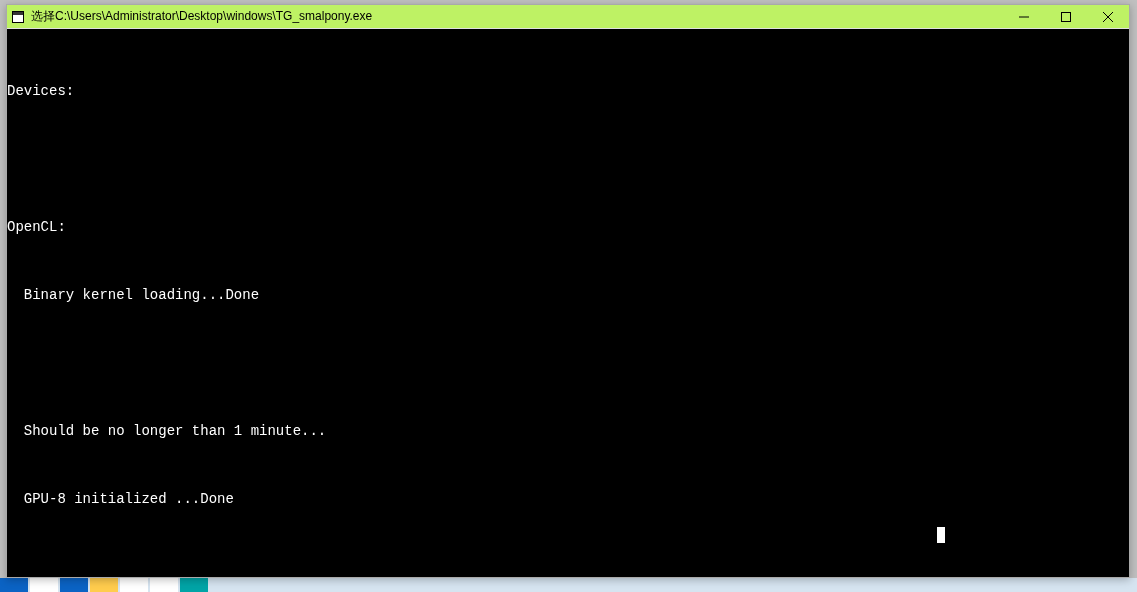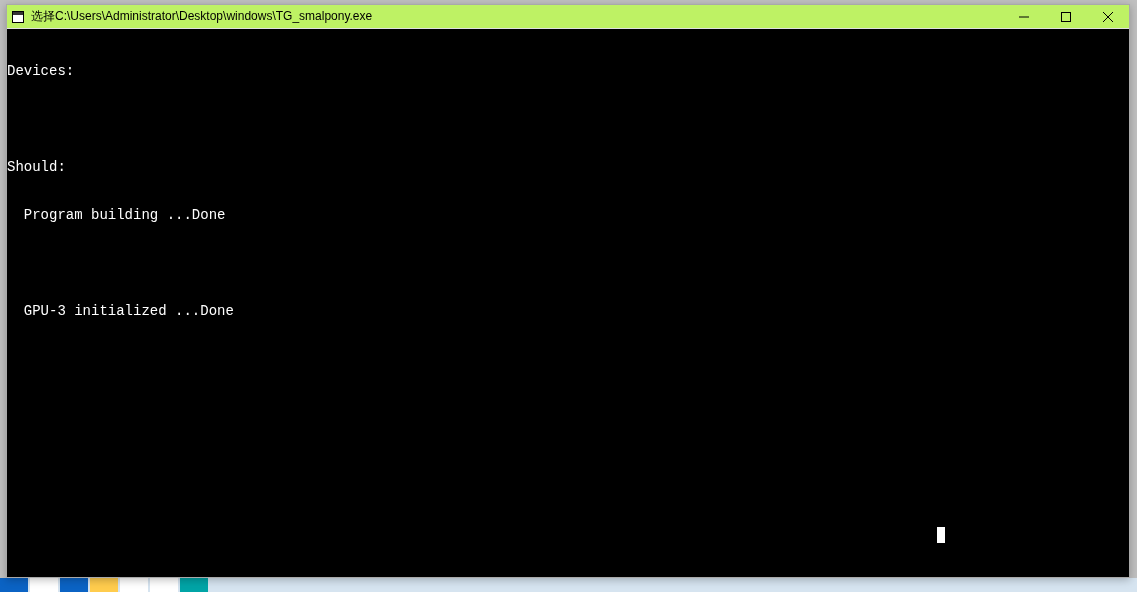--- a/index.html
+++ b/index.html
@@ -75,21 +75,21 @@
       color: #ffffff;
       font-family: "NSimSun", "SimSun", "Consolas", "Courier New", monospace;
       font-size: 14px;
       line-height: 16px;
       padding: 2px 0 0 0;
       overflow: hidden;
       white-space: pre;
       letter-spacing: 0;
       position: relative;
     }
-    .console .row { height: 16px; white-space: pre; overflow: hidden; }
+    .console .row { height: 16px; white-space: pre; overflow: hidden; margin-top: 20px; }
     .cursor {
       position: absolute;
       width: 8px;
       height: 16px;
       background: #ffffff;
       left: 930px;
       top: 498px;
     }
   </style>
 </head>
@@ -133,24 +133,25 @@
             <line x1="0" y1="0" x2="10" y2="10" stroke="#000" stroke-width="1"></line>
             <line x1="10" y1="0" x2="0" y2="10" stroke="#000" stroke-width="1"></line>
           </svg>
       </div>
     </div>
   </div>
 
   <div class="console">
     <div class="row">Devices:</div>
     <div class="row"> </div>
-    <div class="row">Should:</div>
-    <div class="row">  Program building ...Done</div>
+    <div class="row">OpenCL:</div>
+    <div class="row">  Binary kernel loading...Done</div>
     <div class="row"> </div>
-    <div class="row">  GPU-3 initialized ...Done</div>
+    <div class="row">  Should be no longer than 1 minute...</div>
+    <div class="row">  GPU-8 initialized ...Done</div>
     
     
     
     
     
     
     
     
     <div class="cursor"></div>
   </div>

